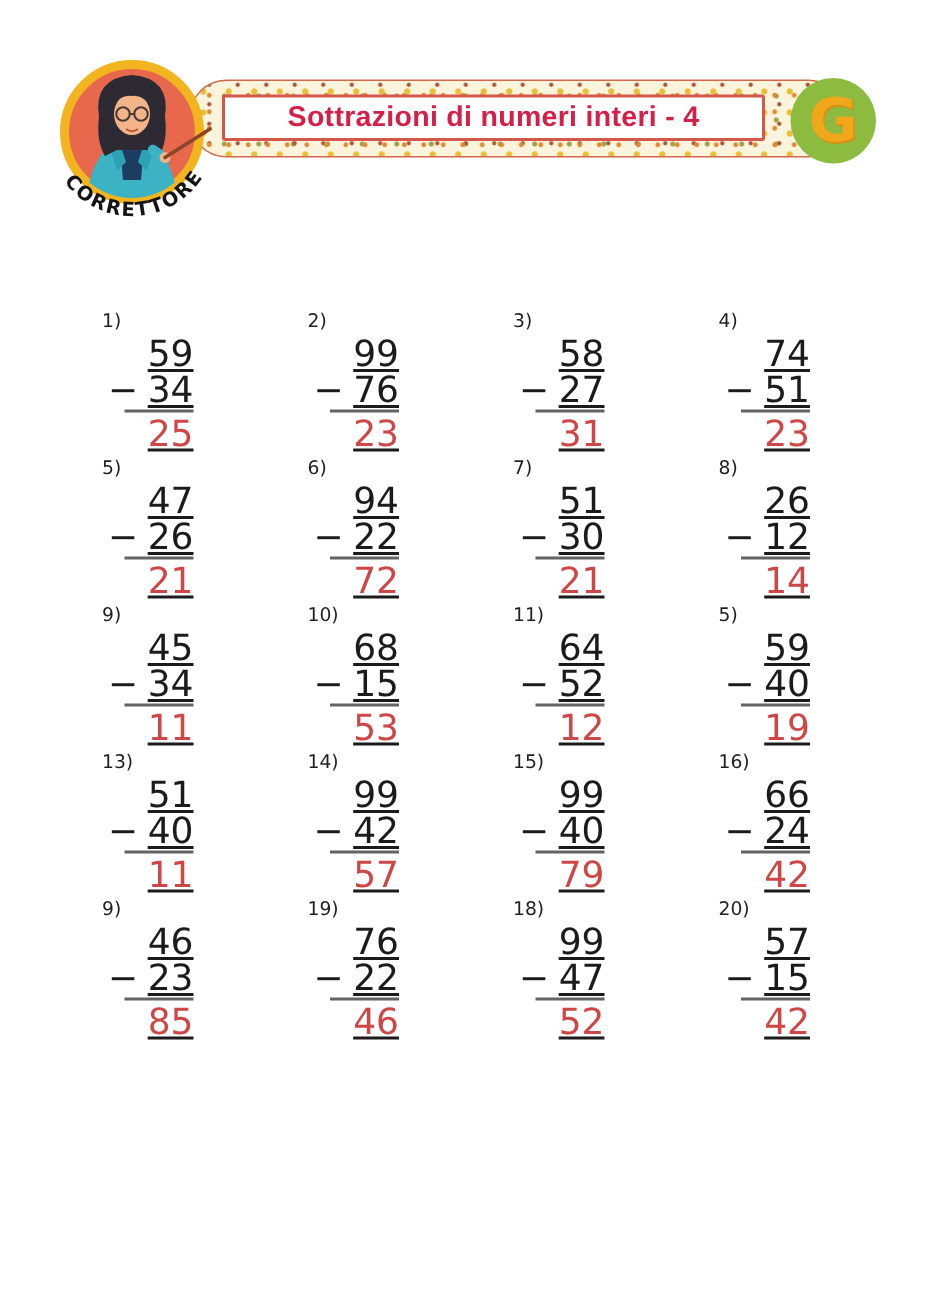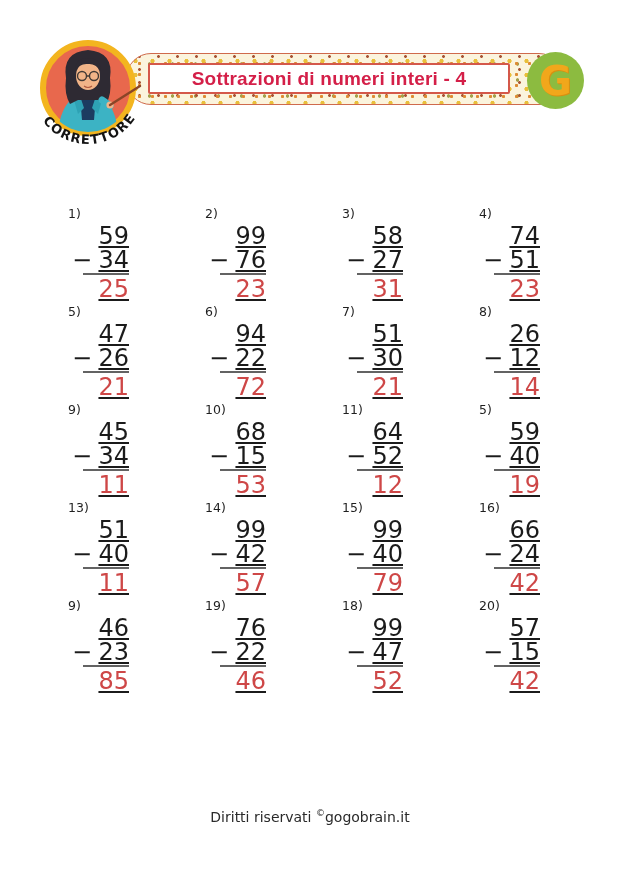--- a/index.html
+++ b/index.html
@@ -360,17 +360,14 @@
         <div class="minuend">57</div>
         <div class="subrow">
           <span class="minus">−</span>
           <span>15</span>
         </div>
         <div class="answer">42</div>
       </div>
     </div>
   </div>
 
-  <div class="footer">
-    <span>Diritti riservati </span><sup>©</sup><span>gogobrain.it</span>
-  </div>
 
 </div>
 
 </body></html>

